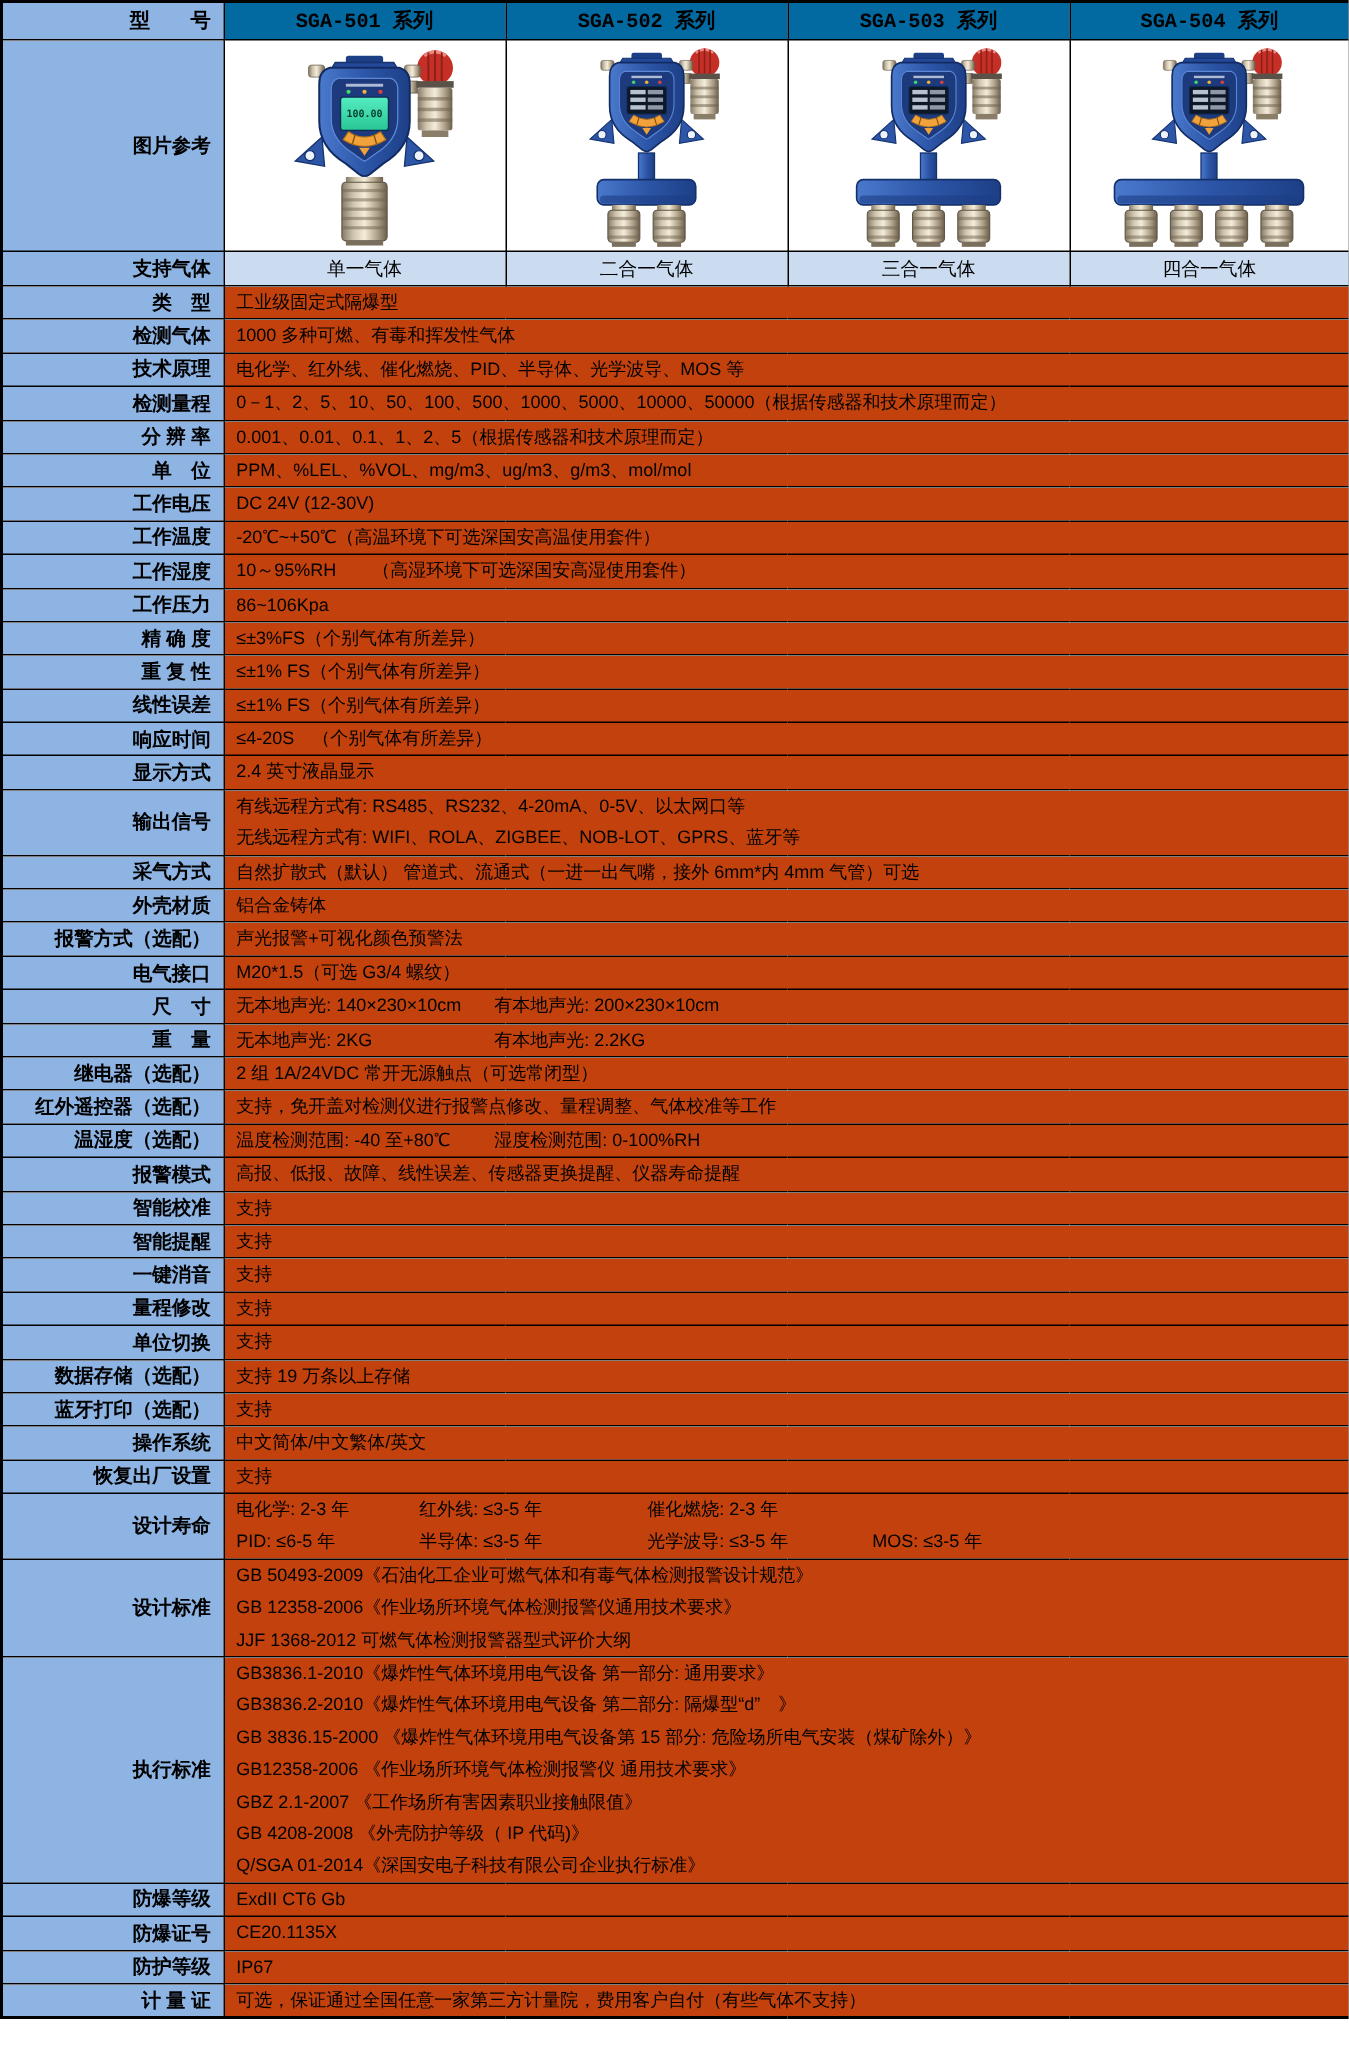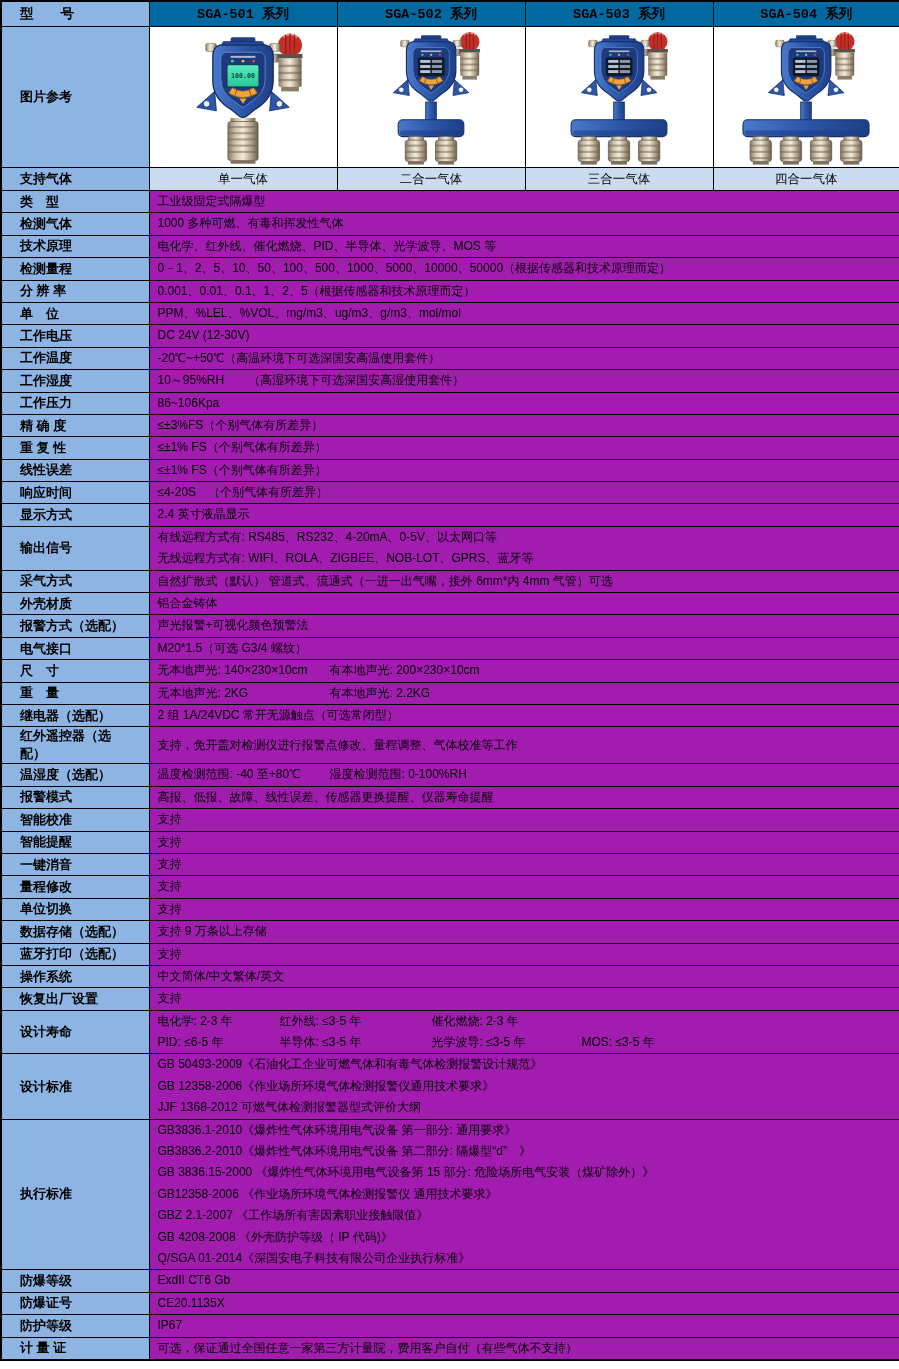--- a/index.html
+++ b/index.html
@@ -1,25 +1,25 @@
 <!DOCTYPE html>
 <html><head>
 <meta charset="utf-8">
 <style>
   html,body{margin:0;padding:0;background:#ffffff;}
   .page{width:899px;font-family:"Liberation Sans",sans-serif;color:#000;}
   table{border-collapse:collapse;width:899px;table-layout:fixed;border:2px solid #000;}
   td{border:1px solid #000;padding:0;overflow:hidden;}
-  .lbl{background:#8db4e2;font-weight:bold;text-align:left;font-size:13px;vertical-align:middle;padding:0 18px;}
+  .lbl{background:#8db4e2;font-weight:bold;text-align:right;font-size:13px;vertical-align:middle;padding:0 8px;}
   .hdr-lbl{height:24px;font-size:13.5px;}
   .mhdr{background:#0369a1;font-weight:bold;text-align:center;font-size:13.5px;vertical-align:middle;font-family:Liberation Mono, monospace;}
   .img-cell{background:#ffffff;text-align:left;vertical-align:middle;height:140px;}
   .img-cell svg{display:block;margin:2px auto 0 auto;}
   .sup-cell{background:#cbdcf0;text-align:center;font-size:12.5px;height:22px;vertical-align:middle;}
-  .val{background:#a21caf;font-size:12px;vertical-align:middle;padding:0 2px 0 8px;}
+  .val{background:#c2410c;font-size:12px;vertical-align:middle;padding:0 2px 0 8px;}
   .line{line-height:21.4px;height:21.4px;white-space:nowrap;}
   .seg{display:inline-block;white-space:nowrap;}
   .c0{width:122px}.c1{width:152px}.c2{width:150px}
   .two0{width:172px}
 </style>
 </head>
 <body>
 
 <div class="page">
   <table>
@@ -539,21 +539,21 @@
         </tr>
         <tr>
           <td class="lbl">单位切换</td>
           <td class="val" colspan="4">
             <div class="line">支持</div>
           </td>
         </tr>
         <tr>
           <td class="lbl">数据存储（选配）</td>
           <td class="val" colspan="4">
-            <div class="line">支持 9 万条以上存储</div>
+            <div class="line">支持 19 万条以上存储</div>
           </td>
         </tr>
         <tr>
           <td class="lbl">蓝牙打印（选配）</td>
           <td class="val" colspan="4">
             <div class="line">支持</div>
           </td>
         </tr>
         <tr>
           <td class="lbl">操作系统</td>

